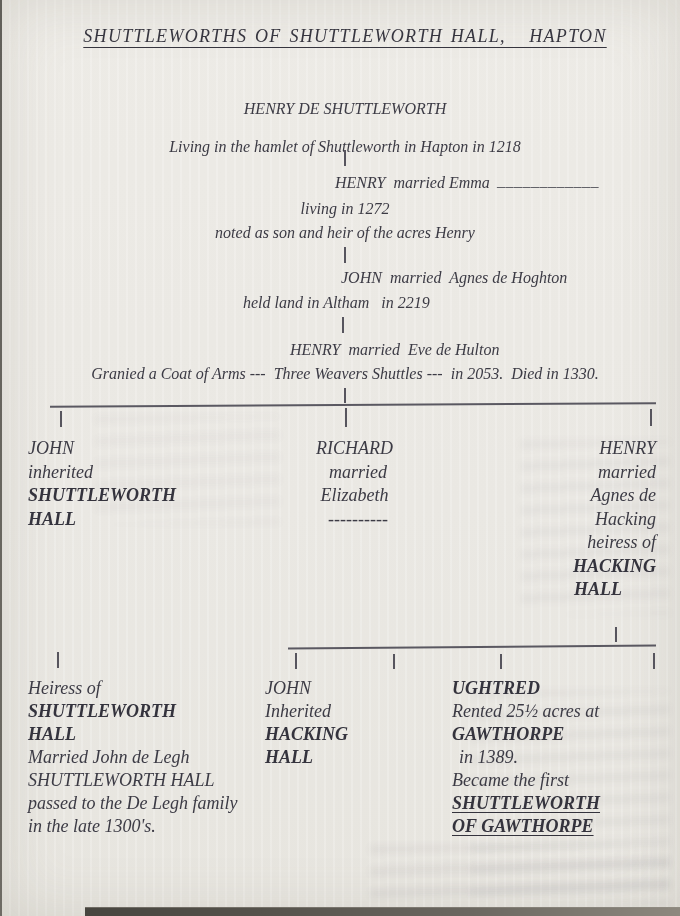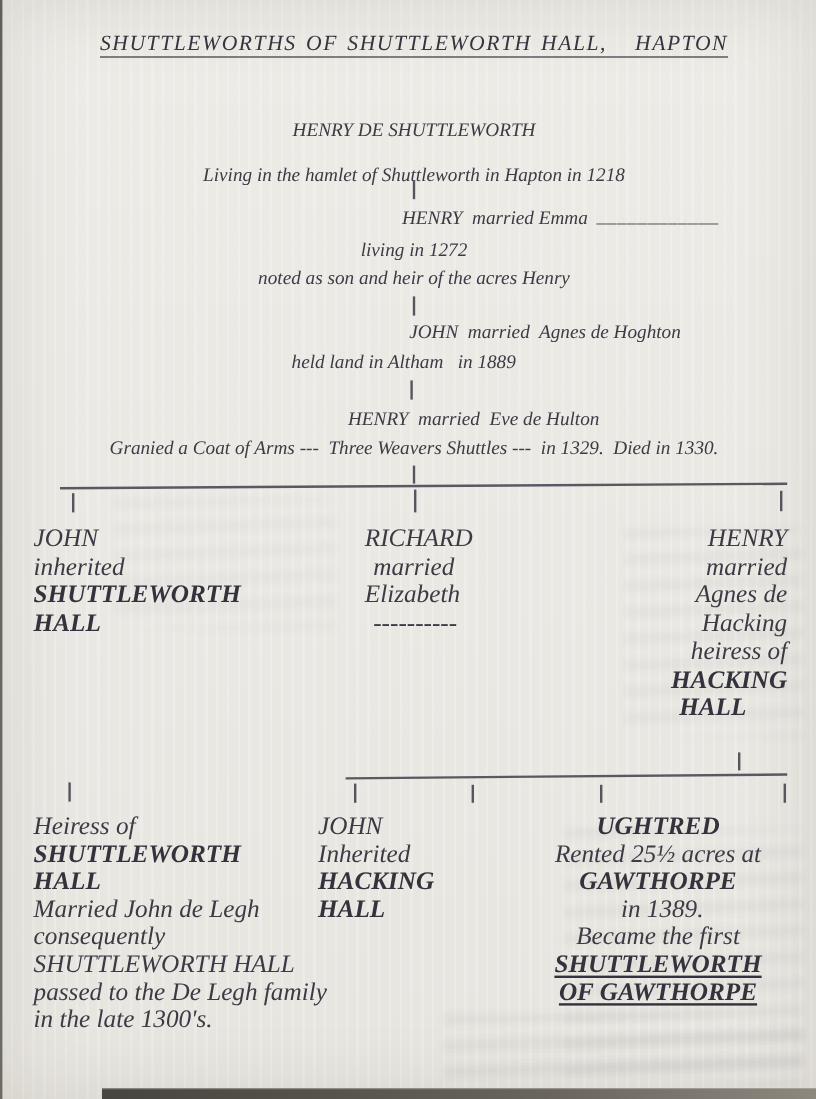--- a/index.html
+++ b/index.html
@@ -22,21 +22,21 @@
   .pre{white-space:pre;}
   .t{font-size:16px;}
   .caps{font-size:16px;}
   .title{
     font-size:18px;letter-spacing:1.3px;word-spacing:2px;
     text-decoration:underline;text-underline-offset:5px;
     color:#36353f;
   }
   .vtick{position:absolute;width:1.6px;background:#57555e;}
   .hline{position:absolute;height:1.6px;background:#5a5861;}
-  .col{position:absolute;font-size:21px;}
+  .col{position:absolute;font-size:18px;}
   .col .ln{height:23.5px;line-height:23.5px;white-space:pre;}
   .col2 .ln{height:23px;line-height:23px;}
   .bold{font-weight:700;color:#34333d;}
   .uline{text-decoration:underline;text-underline-offset:3px;}
   .right-col{text-align:right;}
   .pr-lg{padding-right:34px;}
   .indent-sm{padding-left:7px;}
   .blank-rule{color:#4b4a53;letter-spacing:0.5px;}
   .ghost{position:absolute;pointer-events:none;
     background:repeating-linear-gradient(178deg, rgba(108,102,114,0.10) 0 9px, rgba(0,0,0,0) 9px 22px);
@@ -65,40 +65,40 @@
   <div class="center t" style="top:138px;">Living in the hamlet of Shuttleworth in Hapton in 1218</div>
   <div class="vtick" style="left:344px;top:150px;height:16px;"></div>
 
   <div class="abs caps pre" style="left:335px;top:174px;">HENRY  married Emma</div>
   <div class="abs t blank-rule" style="left:497px;top:172px;">____________</div>
   <div class="center t" style="top:200px;">living in 1272</div>
   <div class="center t" style="top:224px;">noted as son and heir of the acres Henry</div>
   <div class="vtick" style="left:344px;top:247px;height:16px;"></div>
 
   <div class="abs caps pre" style="left:308px;top:269px;margin-left:33px;">JOHN  married  Agnes de Hoghton</div>
-  <div class="abs t pre" style="left:243px;top:294px;">held land in Altham   in 1889</div>
+  <div class="abs t pre" style="left:243px;top:294px;">held land in Altham   in 2219</div>
   <div class="vtick" style="left:342px;top:317px;height:16px;"></div>
 
   <div class="abs caps pre" style="left:290px;top:341px;">HENRY  married  Eve de Hulton</div>
-  <div class="center t pre" style="top:365px;">Granied a Coat of Arms ---  Three Weavers Shuttles ---  in 1329.  Died in 1330.</div>
+  <div class="center t pre" style="top:365px;">Granied a Coat of Arms ---  Three Weavers Shuttles ---  in 2053.  Died in 1330.</div>
 
   <div class="vtick" style="left:344px;top:388px;height:15px;"></div>
   <div class="hline" style="left:50px;top:404px;width:606px;transform:rotate(-0.35deg);"></div>
   <div class="vtick" style="left:60px;top:411px;height:16px;"></div>
   <div class="vtick" style="left:345px;top:408px;height:19px;"></div>
   <div class="vtick" style="left:650px;top:409px;height:17px;"></div>
 
   <div class="col" style="left:28px;top:437px;">
     <div class="ln">JOHN</div>
     <div class="ln">inherited</div>
     <div class="ln bold">SHUTTLEWORTH</div>
     <div class="ln bold">HALL</div>
   </div>
 
-  <div class="col" style="left:304px;top:437px;">
+  <div class="col" style="left:316px;top:437px;text-align:center;">
     <div class="ln">RICHARD</div>
     <div class="ln indent-sm">married</div>
     <div class="ln">Elizabeth</div>
     <div class="ln indent-sm">----------</div>
   </div>
 
   <div class="col right-col" style="left:450px;top:437px;width:206px;">
     <div class="ln">HENRY</div>
     <div class="ln">married</div>
     <div class="ln">Agnes de</div>
@@ -114,34 +114,33 @@
   <div class="vtick" style="left:295px;top:653px;height:16px;"></div>
   <div class="vtick" style="left:393px;top:654px;height:15px;"></div>
   <div class="vtick" style="left:500px;top:654px;height:15px;"></div>
   <div class="vtick" style="left:653px;top:653px;height:16px;"></div>
 
   <div class="col col2" style="left:28px;top:677px;">
     <div class="ln">Heiress of</div>
     <div class="ln bold">SHUTTLEWORTH</div>
     <div class="ln bold">HALL</div>
     <div class="ln">Married John de Legh</div>
-    <div class="ln">consequently</div>
     <div class="ln">SHUTTLEWORTH HALL</div>
     <div class="ln">passed to the De Legh family</div>
     <div class="ln">in the late 1300's.</div>
   </div>
 
   <div class="col col2" style="left:265px;top:677px;">
     <div class="ln">JOHN</div>
     <div class="ln">Inherited</div>
     <div class="ln bold">HACKING</div>
     <div class="ln bold">HALL</div>
   </div>
 
-  <div class="col col2" style="left:462px;top:677px;text-align:center;">
+  <div class="col col2" style="left:452px;top:677px;">
     <div class="ln bold">UGHTRED</div>
     <div class="ln">Rented 25½ acres at</div>
     <div class="ln bold">GAWTHORPE</div>
     <div class="ln indent-sm">in 1389.</div>
     <div class="ln">Became the first</div>
     <div class="ln bold uline">SHUTTLEWORTH</div>
     <div class="ln bold uline">OF GAWTHORPE</div>
   </div>
 
 </div>

